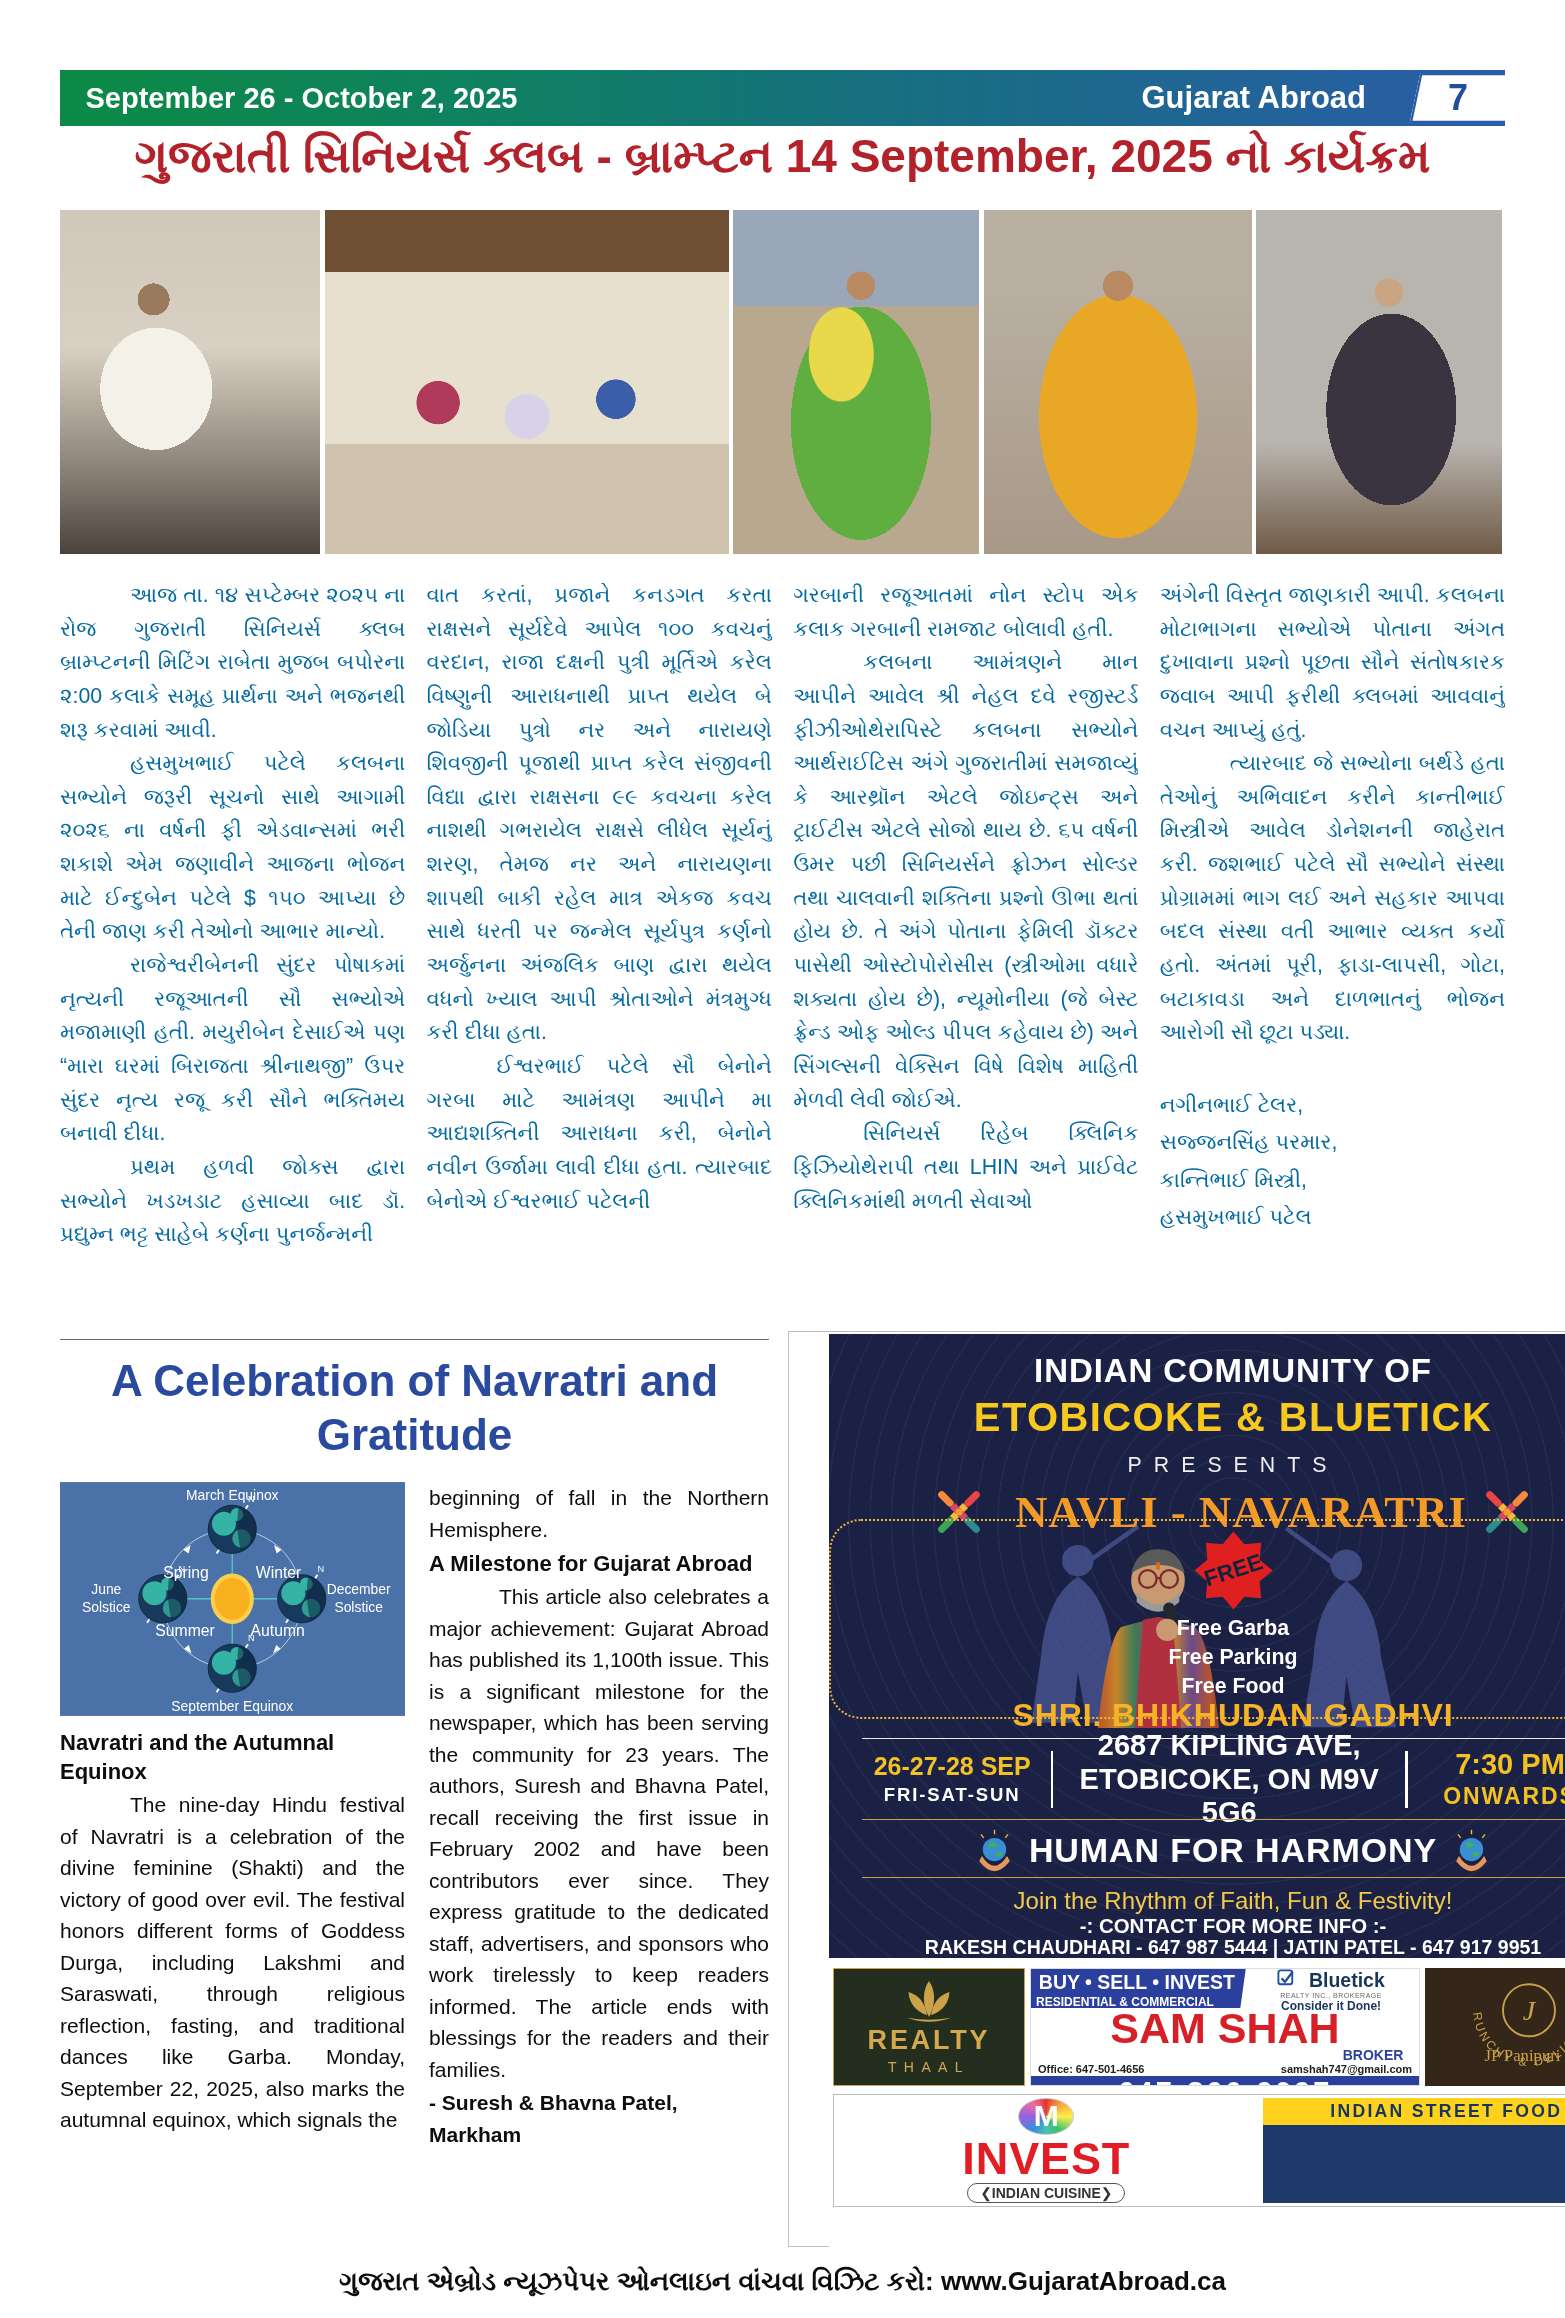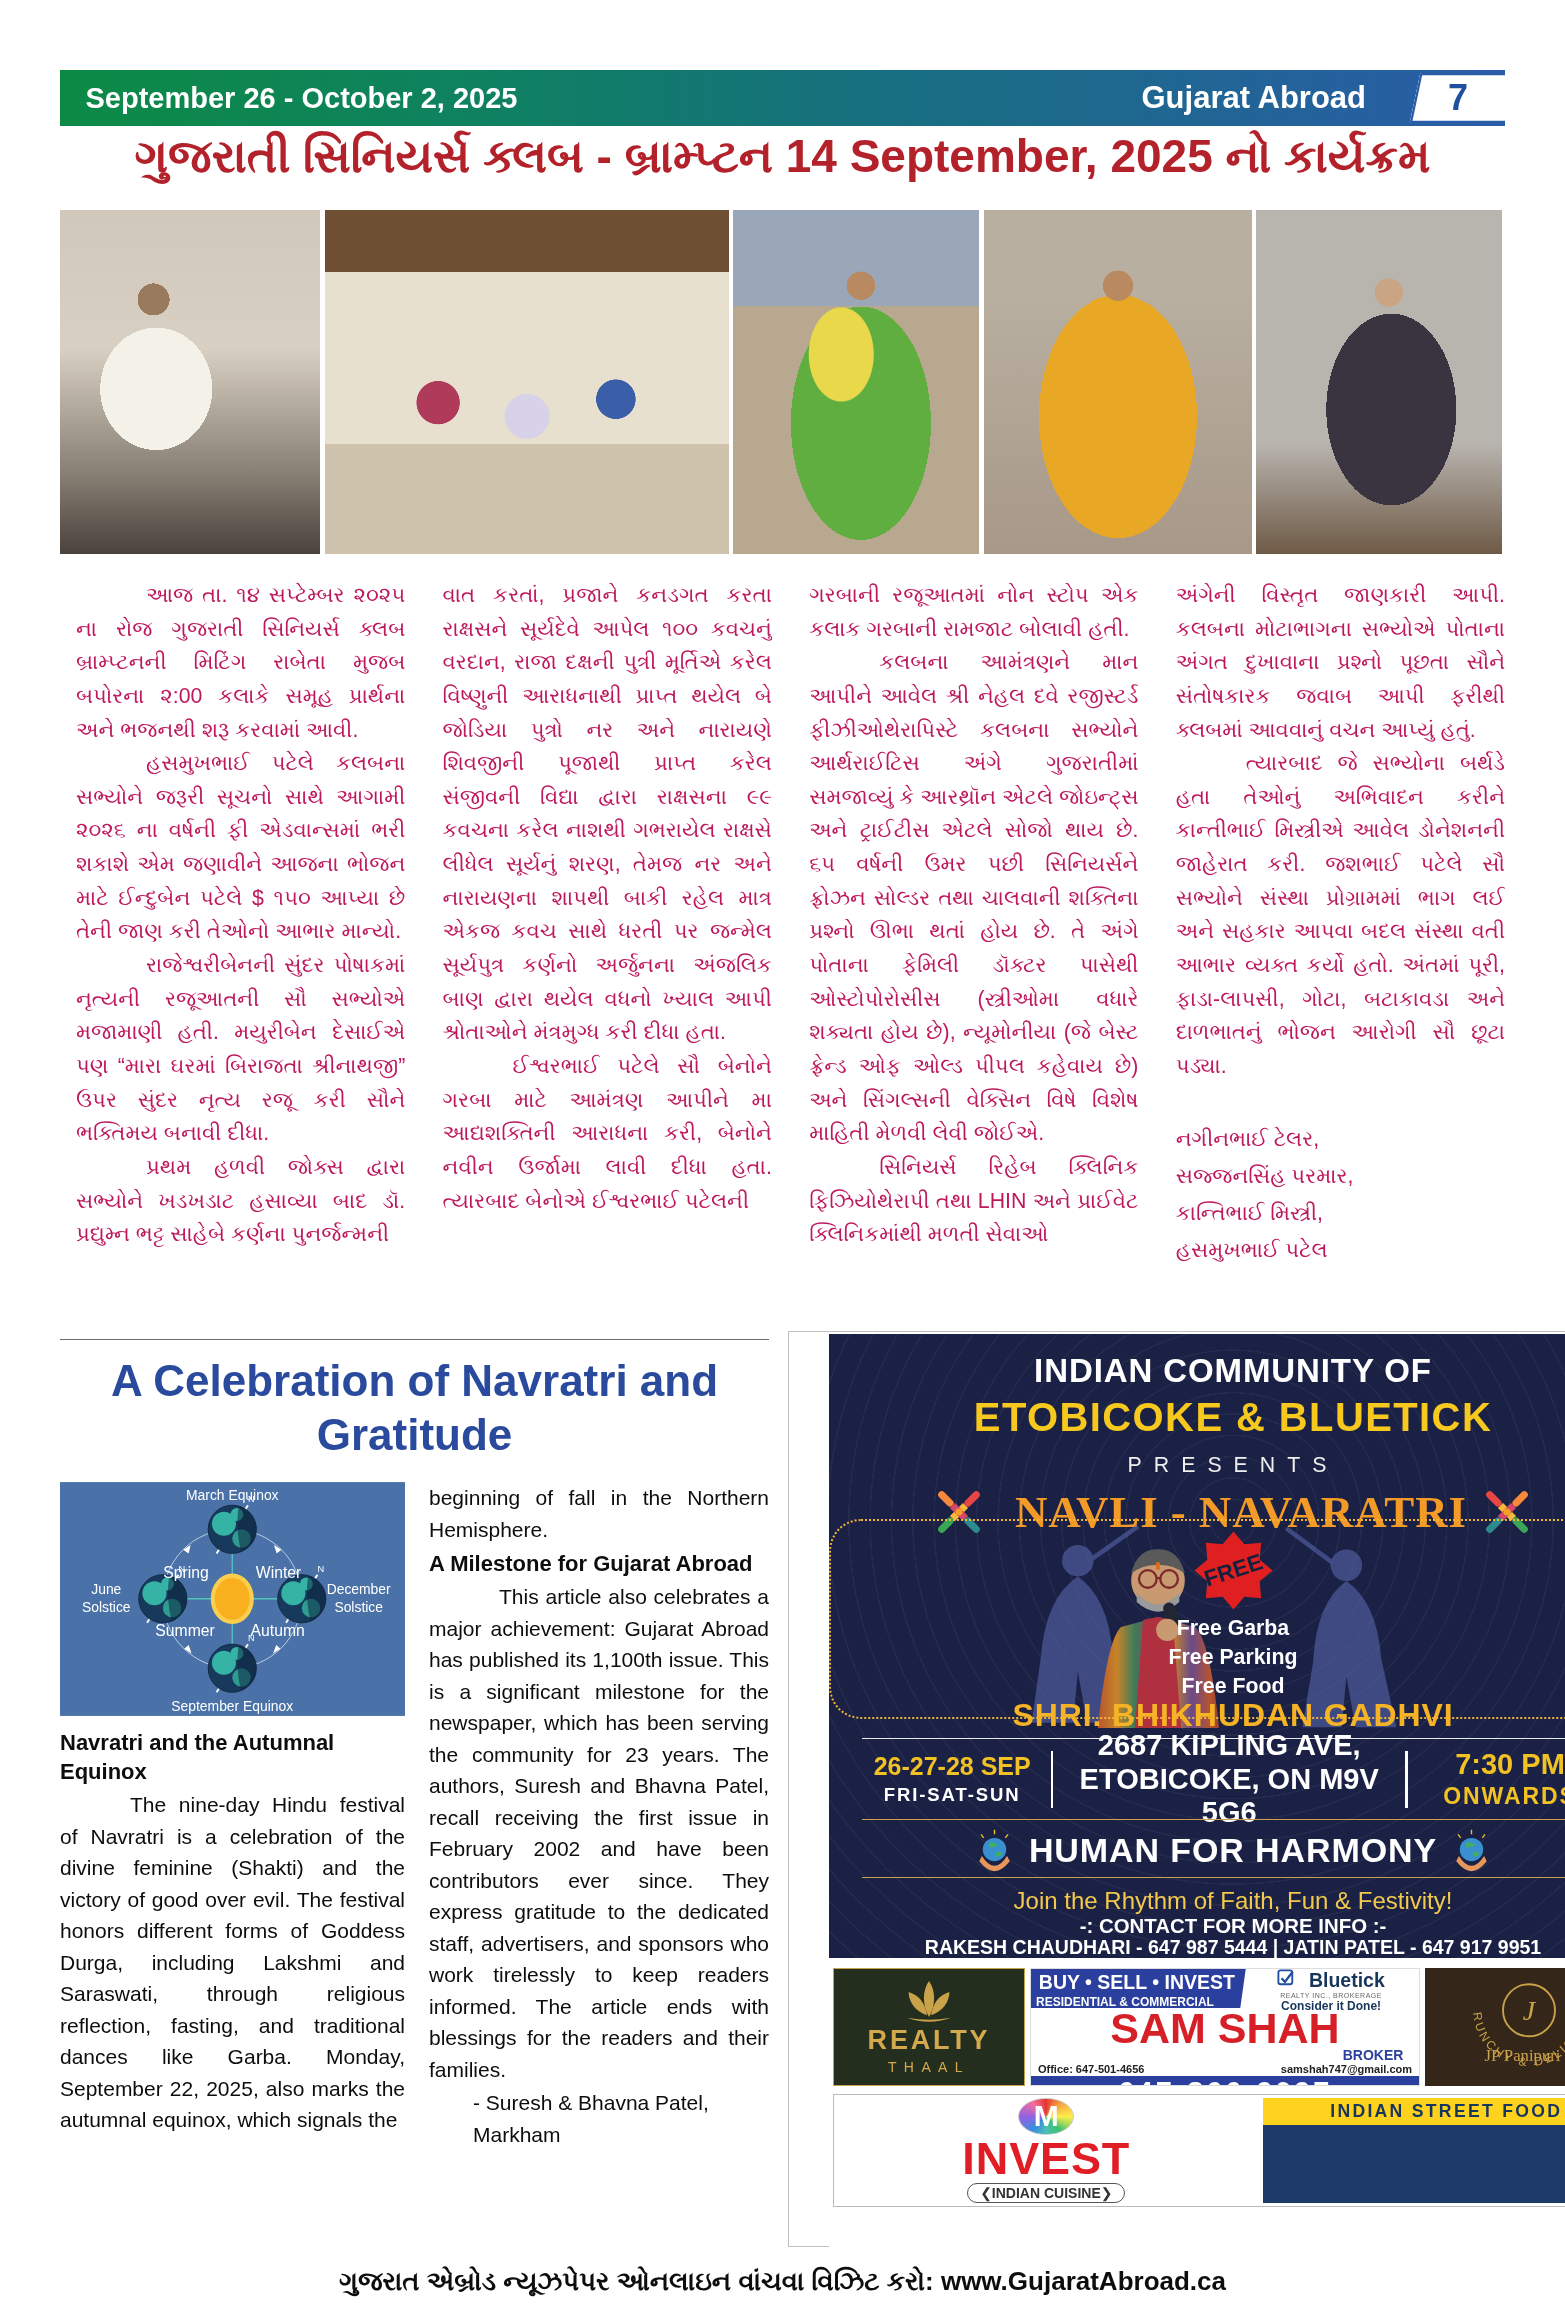--- a/index.html
+++ b/index.html
@@ -42,36 +42,36 @@
       radial-gradient(circle at 50% 22%, #b98a62 0 15px, transparent 15.3px),
       radial-gradient(ellipse at 50% 60%, #e8a825 0 79px, transparent 79px),
       linear-gradient(180deg,#b8afa0 0 25%, #a89888 100%); }
   .ph5 { width:246px; background:
       radial-gradient(circle at 54% 24%, #caa584 0 14px, transparent 14.4px),
       radial-gradient(ellipse at 55% 58%, #3a3440 0 65px, transparent 65px),
       linear-gradient(180deg,#b8b4ae 0 68%, #6e5a46 100%); }
 
   
   .guj { position:absolute; left:60px; top:579px; width:1445px; height:751px; display:flex; gap:21.3px; }
-  .gcol { flex:1; font-size:21.3px; line-height:1.58; text-align:justify; color:#be185d; overflow:hidden;margin-left:16px; }
+  .gcol { flex:1; font-size:21.3px; line-height:1.58; text-align:justify; color:#0369a1; overflow:hidden; }
   .gcol p { margin:0; text-indent:70px; }
   .gcol.cont p:first-child { text-indent:0; }
   .signatures { margin-top:37px; }
   .signatures p { text-indent:0; text-align:left; line-height:1.75; }
 
   
   .eng { position:absolute; left:60px; top:1339px; width:709px; }
   .eng-rule { border:none; border-top:1.4px solid #6a6a6a; margin:0; }
   .eng-title { font-size:44px; font-weight:800; color:#2a4a9d; text-align:center; line-height:1.22; margin:14px 28px 21px; }
   .eng-cols { display:flex; gap:24px; }
   .ecol { flex:1; font-size:21px; line-height:1.5; text-align:justify; color:#0d0d0d; }
   .ecol .sub { font-size:22px; font-weight:800; margin:4.6px 0 2.8px; text-align:left; line-height:1.3; }
   .ecol p { margin:0; text-indent:70px; }
   .ecol p.noind { text-indent:0; }
-  .ecol .byline { text-indent:0; text-align:left; font-weight:400; margin-top:1.9px;margin-left:44px; }
+  .ecol .byline { text-indent:0; text-align:left; font-weight:700; margin-top:1.9px; }
   .diagram { width:345px; height:234px; display:block; margin-bottom:13px; }
 
   
   .ad { position:absolute; left:788px; top:1331px; width:852px; height:916px;
     border:1.4px solid #c0c0c0; background:#fff;padding-left:38px; }
   .ad-nav { position:relative; height:624px; background:#1b2145; margin:2.3px 2.3px 0;
     background-image:repeating-radial-gradient(circle at 50% 30%, rgba(255,255,255,0.045) 0 1.4px, transparent 1.4px 21.3px);
     overflow:hidden; }
   .ad-nav > div { position:absolute; left:0; width:100%; text-align:center; }
   .adl1 { top:17.6px; font-size:33px; font-weight:800; color:#fff; letter-spacing:0.9px; }

